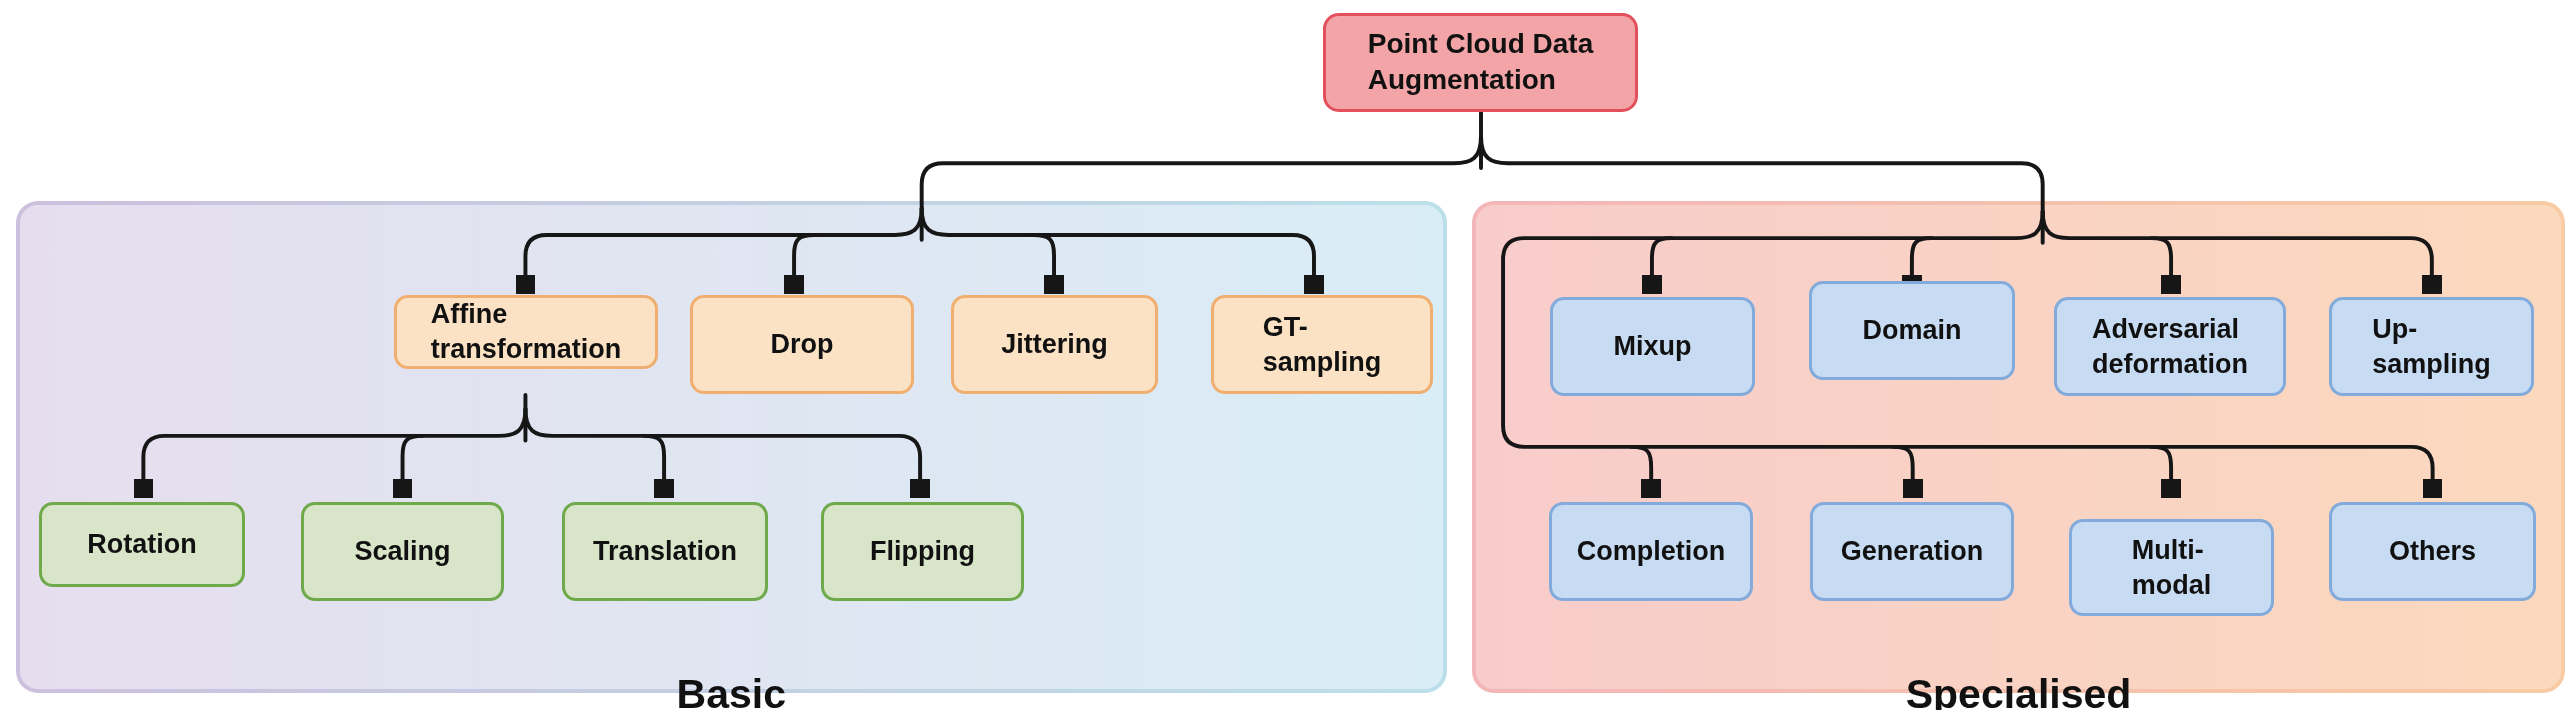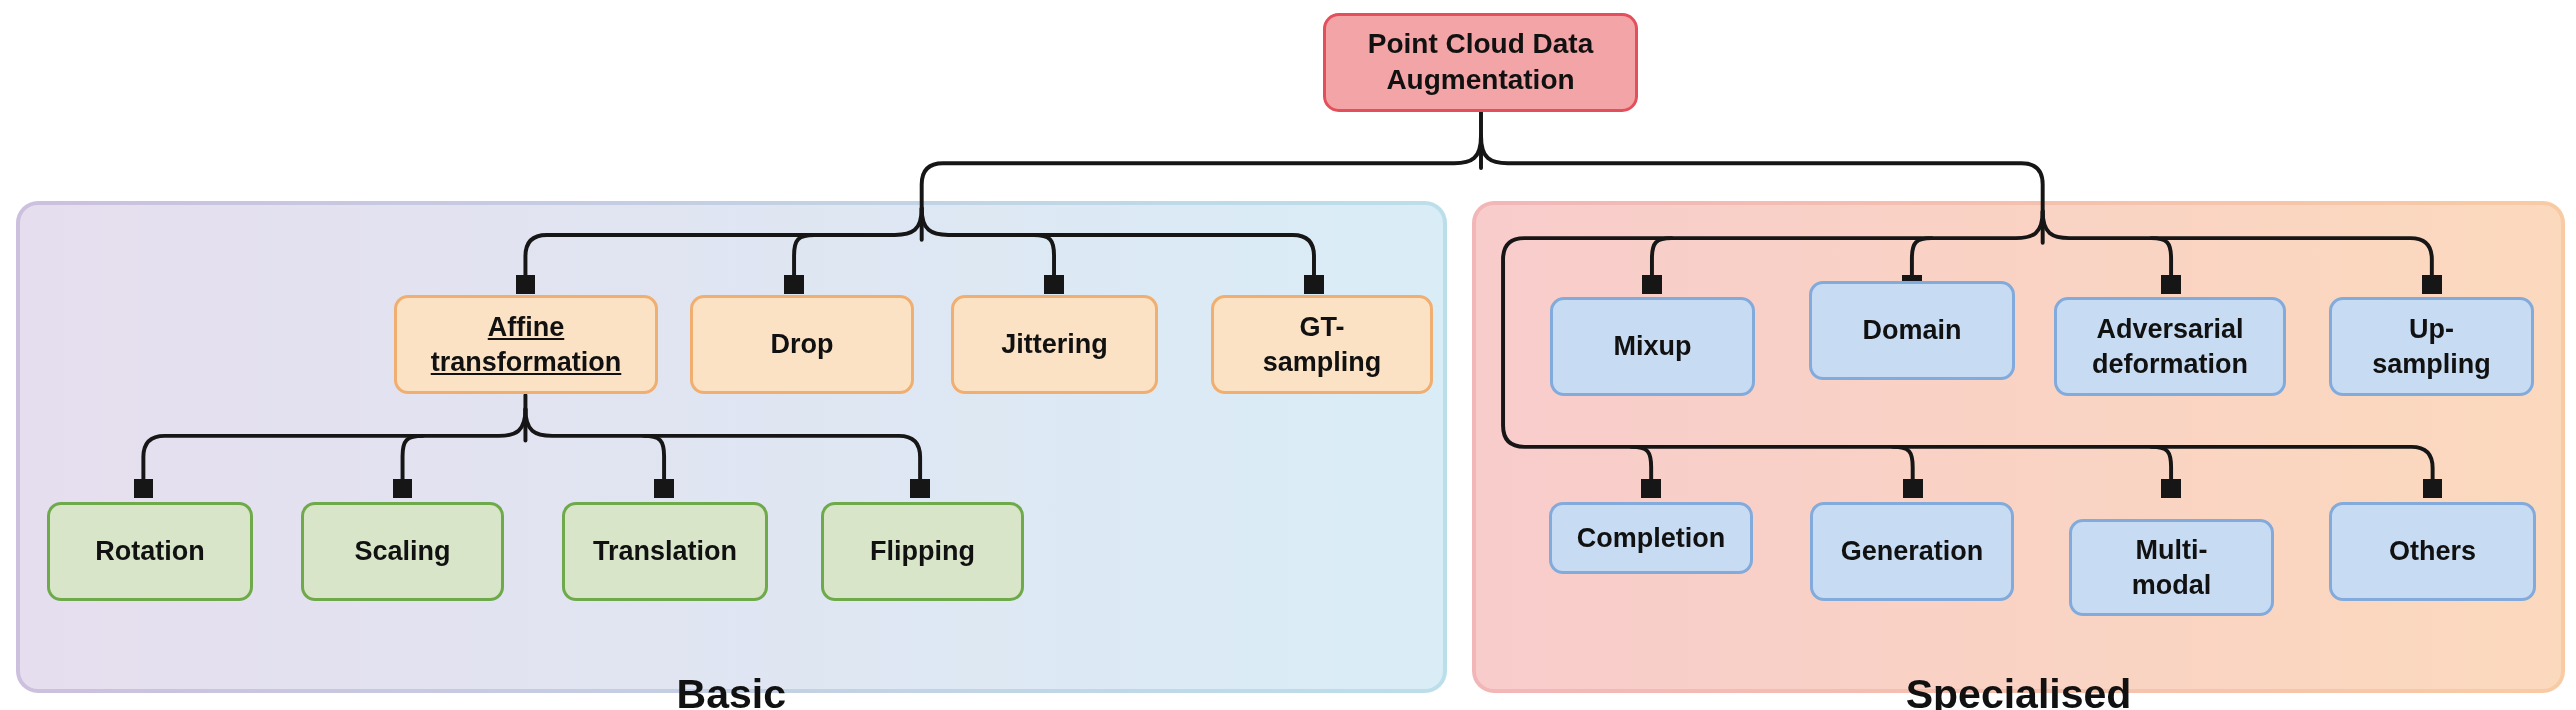--- a/index.html
+++ b/index.html
@@ -23,21 +23,21 @@
   #basic-panel{left:15.8px; top:201px; width:1431px; height:492px;
     background:linear-gradient(90deg,var(--basicBorderFrom),var(--basicBorderTo));}
   #basic-panel .fill{background:linear-gradient(90deg,var(--basicFrom),var(--basicTo));}
   #spec-panel{left:1472px; top:201px; width:1093px; height:492px;
     background:linear-gradient(90deg,var(--specBorderFrom),var(--specBorderTo));}
   #spec-panel .fill{background:linear-gradient(90deg,var(--specFrom),var(--specTo));}
   svg.connectors{position:absolute; left:0; top:0; z-index:2;}
   svg.connectors path{fill:none; stroke:var(--arrow); stroke-width:5; stroke-linecap:round; stroke-linejoin:round;}
   .node{
     position:absolute; z-index:3; display:flex; align-items:center; justify-content:center;
-    text-align:center; font-weight:bold; font-size:27px; line-height:1.28;
+    font-weight:bold; font-size:27px; line-height:1.28;
     border-radius:14px; box-sizing:border-box; white-space:pre-line; padding:3.2px 6.3px;
     border:3.2px solid transparent;
   }
   .node.root-node{background:var(--rootFill); border:3.9px solid var(--rootStroke); font-size:28px; border-radius:15.8px;}
   .node.orange{background:var(--l1Fill); border-color:var(--l1Stroke);}
   .node.green{background:var(--l2Fill); border:3.9px solid var(--l2Stroke);}
   .node.blue{background:var(--specFill); border-color:var(--specStroke);}
   .group-label{
     position:absolute; z-index:3; text-align:center; font-weight:bold; font-size:41px;margin-top:39px;
   }
@@ -86,40 +86,40 @@
       <path marker-end="url(#ah)" d="M2731,302 C2751,302 2756,308 2756,328 L2756,366"></path>
       <path marker-end="url(#ah)" d="M2071,567 C2092,567 2096,573 2096,593 L2096,625"></path>
       <path marker-end="url(#ah)" d="M2403,567 C2424,567 2428,573 2428,593 L2428,625"></path>
       <path marker-end="url(#ah)" d="M2731,567 C2752,567 2756,573 2756,593 L2756,625"></path>
     </g>
   </svg>
 
   <div class="node root-node" style="left:1323px;top:12.6px;width:315px;height:99px;">Point Cloud Data
 Augmentation</div>
 
-  <div class="node orange" style="left:394px;top:295px;width:264px;height:99px;text-decoration:underline;">Affine
+  <div class="node orange" style="left:394px;top:295px;width:264px;height:74px;">Affine
 transformation</div>
   <div class="node orange" style="left:690px;top:295px;width:224px;height:99px;">Drop</div>
   <div class="node orange" style="left:951px;top:295px;width:207px;height:99px;">Jittering</div>
   <div class="node orange" style="left:1211px;top:295px;width:222px;height:99px;">GT-
 sampling</div>
 
-  <div class="node green" style="left:39px;top:502px;width:206px;height:99px;margin-left:8px;">Rotation</div>
+  <div class="node green" style="left:39px;top:502px;width:206px;height:85px;">Rotation</div>
   <div class="node green" style="left:301px;top:502px;width:203px;height:99px;">Scaling</div>
   <div class="node green" style="left:821px;top:502px;width:203px;height:99px;">Flipping</div>
   <div class="node green" style="left:562px;top:502px;width:206px;height:99px;">Translation</div>
 
   <div class="node blue" style="left:1550px;top:297px;width:205px;height:99px;">Mixup</div>
   <div class="node blue" style="left:1809px;top:281px;width:206px;height:99px;">Domain</div>
   <div class="node blue" style="left:2054px;top:297px;width:232px;height:99px;">Adversarial
 deformation</div>
   <div class="node blue" style="left:2329px;top:297px;width:205px;height:99px;">Up-
 sampling</div>
 
-  <div class="node blue" style="left:1549px;top:502px;width:204px;height:72px;">Completion</div>
+  <div class="node blue" style="left:1549px;top:502px;width:204px;height:99px;">Completion</div>
   <div class="node blue" style="left:1810px;top:502px;width:204px;height:99px;">Generation</div>
   <div class="node blue" style="left:2069px;top:519px;width:205px;height:97px;">Multi-
 modal</div>
   <div class="node blue" style="left:2329px;top:502px;width:207px;height:99px;">Others</div>
 
   <div class="group-label" id="basic-label">Basic</div>
   <div class="group-label" id="spec-label">Specialised</div>
 
 </div>
 

